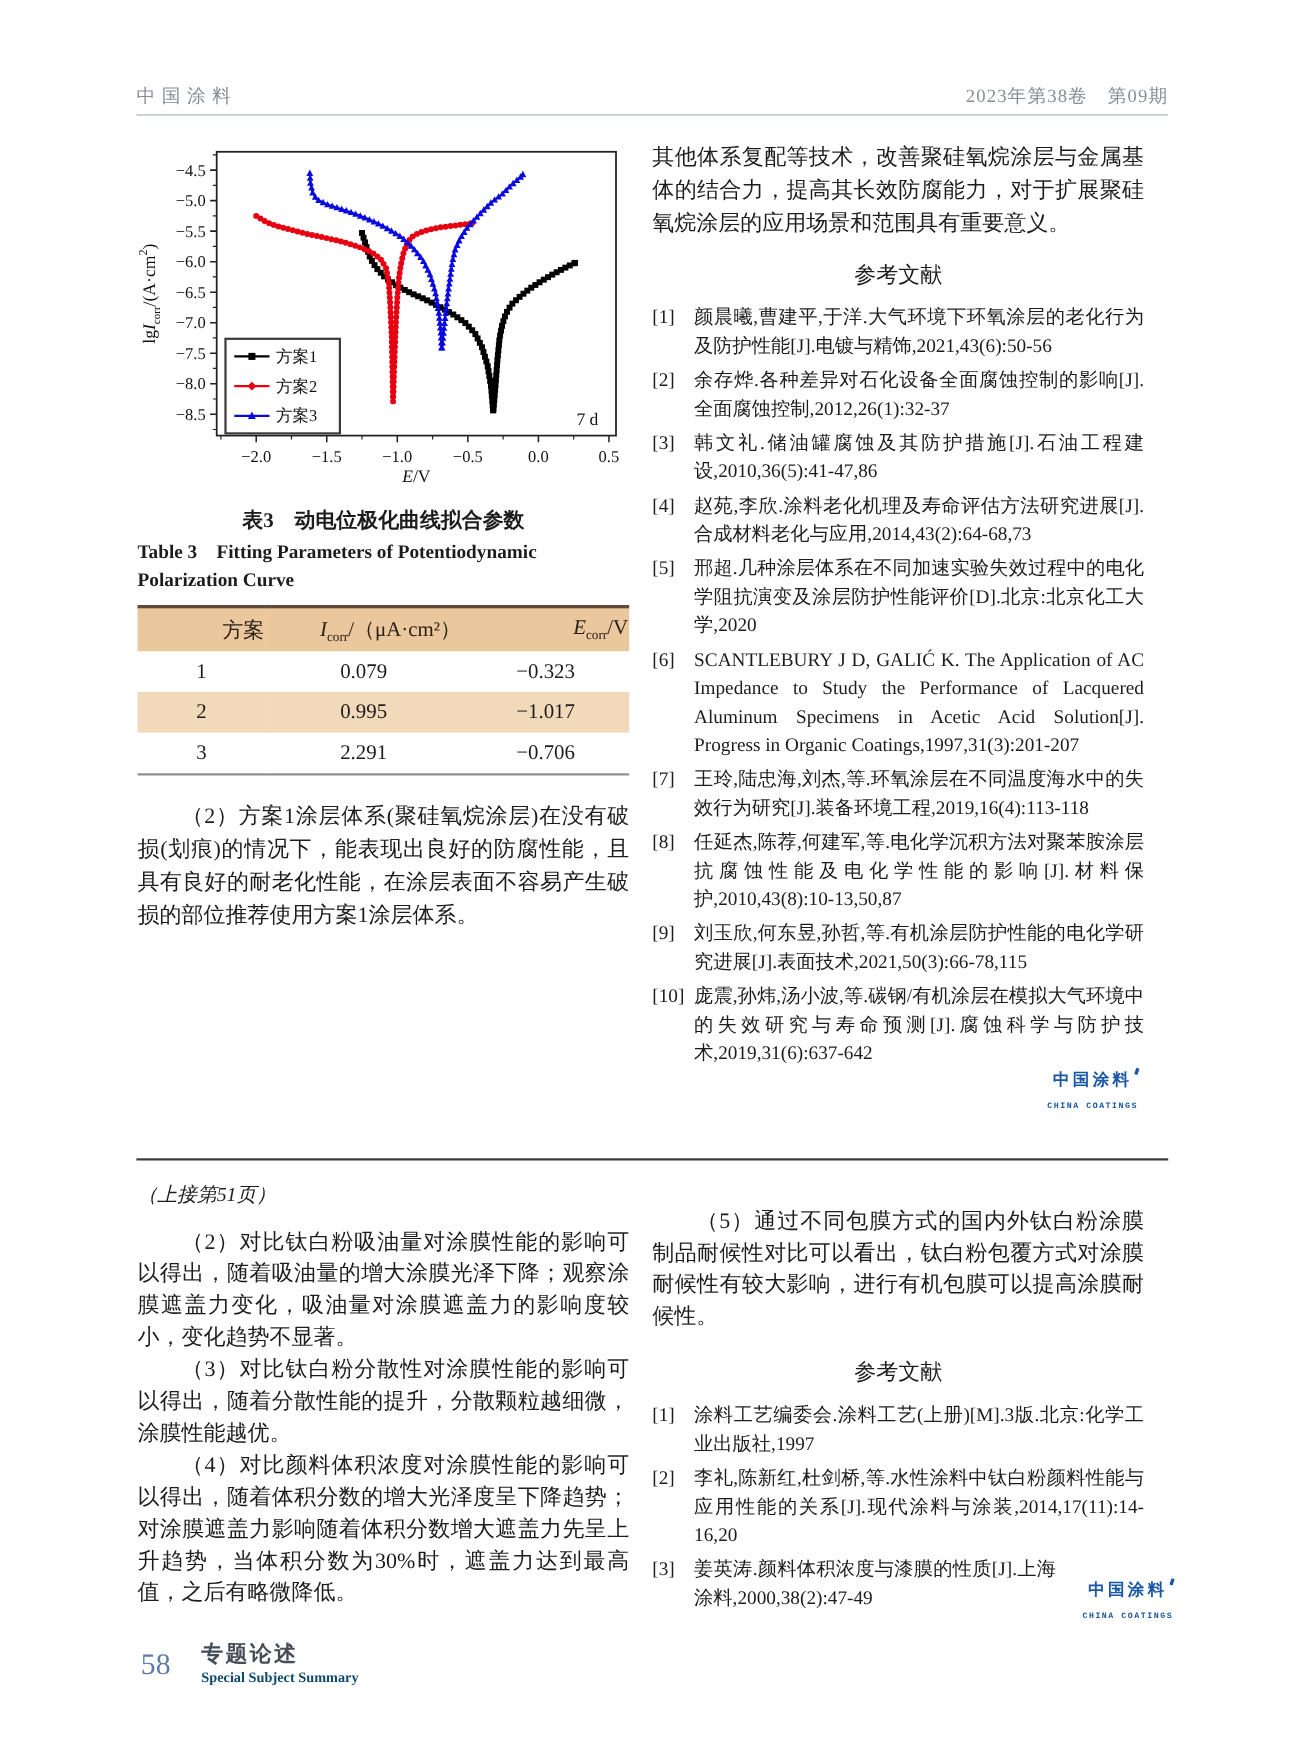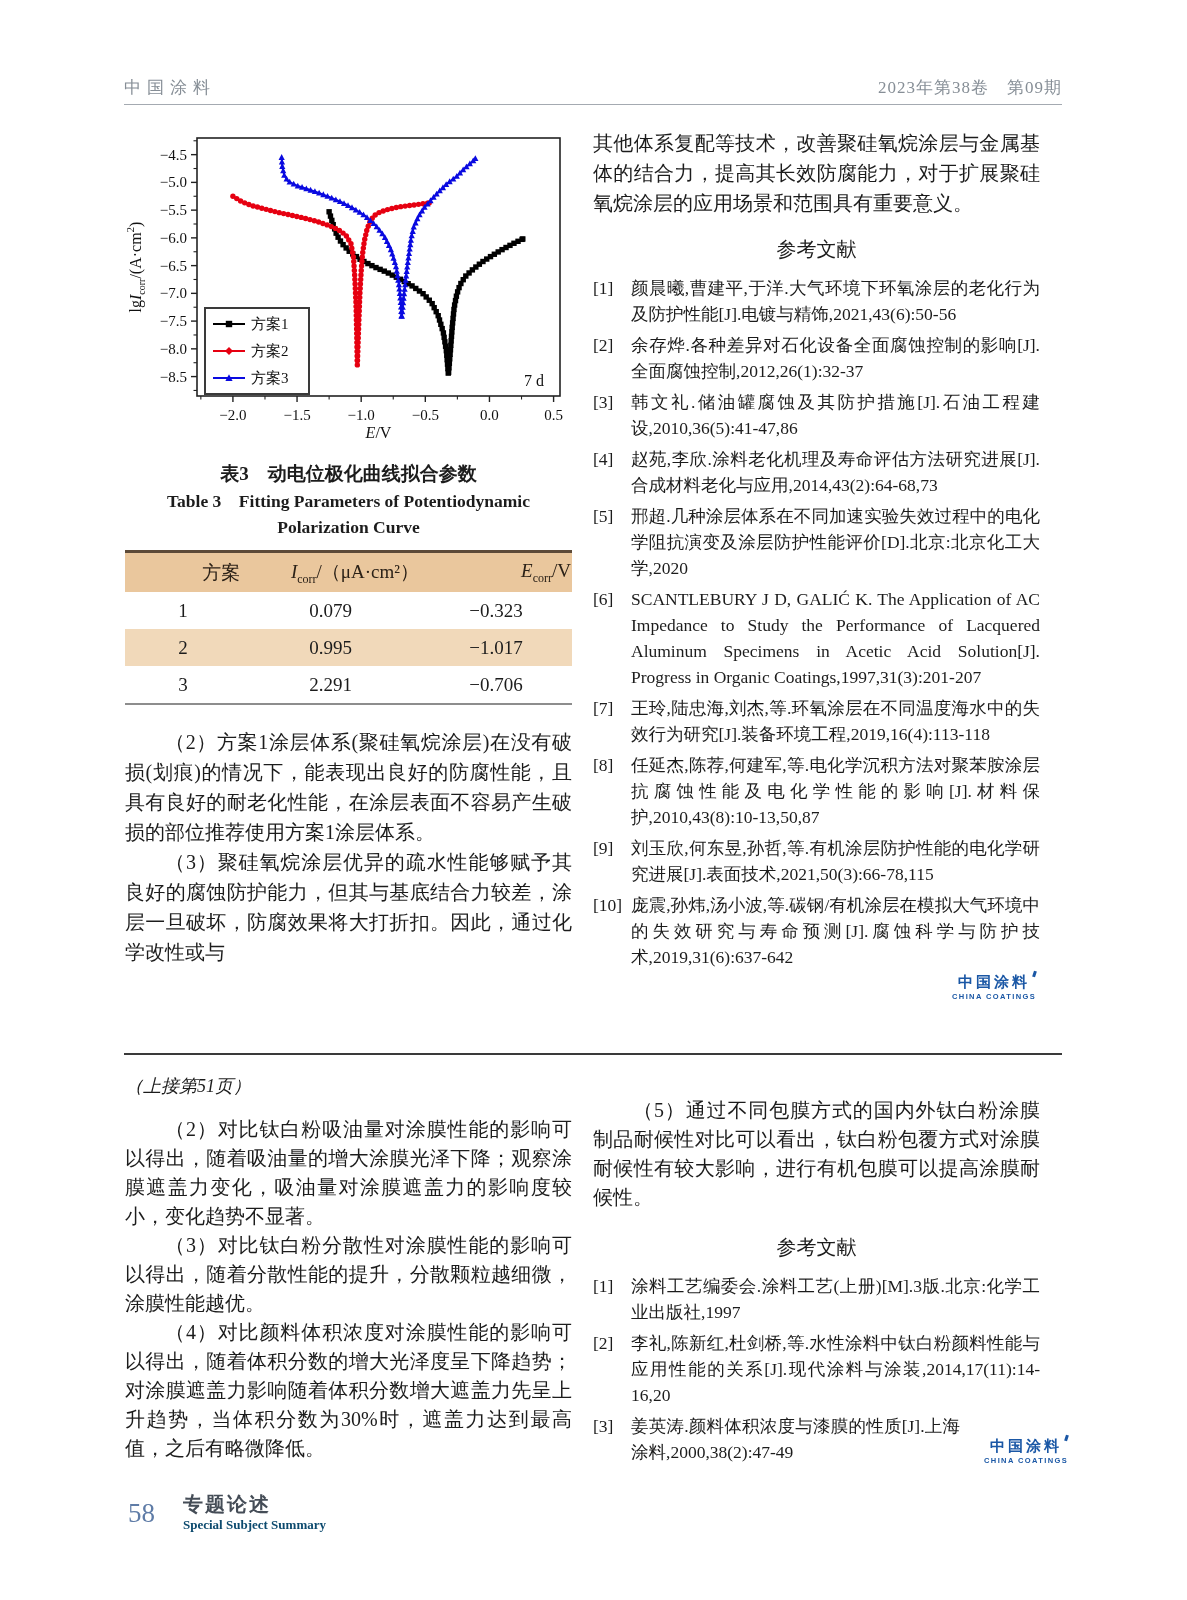--- a/index.html
+++ b/index.html
@@ -28,21 +28,21 @@
 
   
   figure{margin:0;}
   .chart-wrap{width:447px;height:318px;}
   svg text{font-family:"Liberation Serif","DejaVu Serif",serif;}
   .figcap-cn{font-size:19px;font-weight:700;line-height:29px;text-align:center;margin-top:8px;}
   .figcap-en{font-size:17.5px;font-weight:700;line-height:26px;text-align:center;}
 
   
   .tbl-title-cn{font-size:19px;font-weight:700;text-align:center;margin-top:14px;line-height:28px;}
-  .tbl-title-en{font-size:17.5px;font-weight:700;text-align:center;line-height:26px;}
+  .tbl-title-en{font-size:17.5px;font-weight:700;line-height:26px;}
   table.params{width:100%;border-collapse:collapse;margin-top:10px;
                border-top:3px solid #5d4a38;border-bottom:2px solid #8d8d8d;font-size:19px;}
   table.params th{background:#eac79d;font-weight:normal;color:#2b2117;height:37px;text-align:right;}
   table.params td{height:35px;text-align:center;}
   tr.row-hl td{background:#f1d9ba;}
   th i, td i{font-style:italic;}
   th sub{font-size:12px;}
 
   
   .refs-heading{font-size:20px;font-weight:400;text-align:center;margin:18px 0 12px 0;}
@@ -51,22 +51,22 @@
   .ref-text{flex:1;text-align:justify;}
 
   
   .logo{position:absolute;text-align:center;color:#1a57a5;line-height:1;}
   .logo-top{left:952px;top:974px;}
   .logo-bot{left:984px;top:1438px;}
   .logo-name{font-family:"Liberation Sans","DejaVu Sans",sans-serif;font-weight:bold;
              font-size:15px;letter-spacing:3px;position:relative;display:inline-block;}
   .logo-mark{position:absolute;right:-6px;top:-3px;width:3px;height:6px;background:#1a57a5;
              transform:rotate(18deg);}
-  .logo-sub{font-family:Liberation Sans, sans-serif;font-weight:bold;
-            font-size:7.5px;letter-spacing:1.4px;margin-top:3px;}
+  .logo-sub{font-family:Liberation Mono, monospace;font-weight:bold;
+            font-size:7.5px;letter-spacing:1.4px;margin-top:13px;}
 
   
   .section-divider{position:absolute;left:124px;top:1053px;width:938px;border-top:2px solid #3a3a3a;}
 
   
   .page-footer{position:absolute;left:128px;top:1492px;display:flex;align-items:center;}
   .page-num{font-size:27px;color:#5f7ca7;align-self:center;}
   .footer-bar{width:4px;background:#2f5e9e;margin:2px 10px 2px 14px;}
   .footer-titles{display:flex;flex-direction:column;justify-content:center;}
   .footer-cn{font-family:"Liberation Sans","DejaVu Sans",sans-serif;font-weight:bold;
@@ -464,21 +464,20 @@
         </tr>
         <tr>
           <td>3</td>
           <td>2.291</td>
           <td>−0.706</td>
         </tr>
       </tbody>
     </table>
 
     <p class="body-para mt">（2）方案1涂层体系(聚硅氧烷涂层)在没有破损(划痕)的情况下，能表现出良好的防腐性能，且具有良好的耐老化性能，在涂层表面不容易产生破损的部位推荐使用方案1涂层体系。</p>
-    <p class="body-para">（3）聚硅氧烷涂层优异的疏水性能够赋予其良好的腐蚀防护能力，但其与基底结合力较差，涂层一旦破坏，防腐效果将大打折扣。因此，通过化学改性或与</p>
   </div>
 
   <div class="col col-right-top">
     <p class="body-para first">其他体系复配等技术，改善聚硅氧烷涂层与金属基体的结合力，提高其长效防腐能力，对于扩展聚硅氧烷涂层的应用场景和范围具有重要意义。</p>
     <div class="refs-heading">参考文献</div>
     <div>
       <div class="ref-item">
           <span class="ref-num">[1]</span>
           <span class="ref-text">颜晨曦,曹建平,于洋.大气环境下环氧涂层的老化行为及防护性能[J].电镀与精饰,2021,43(6):50-56</span>
         </div>

